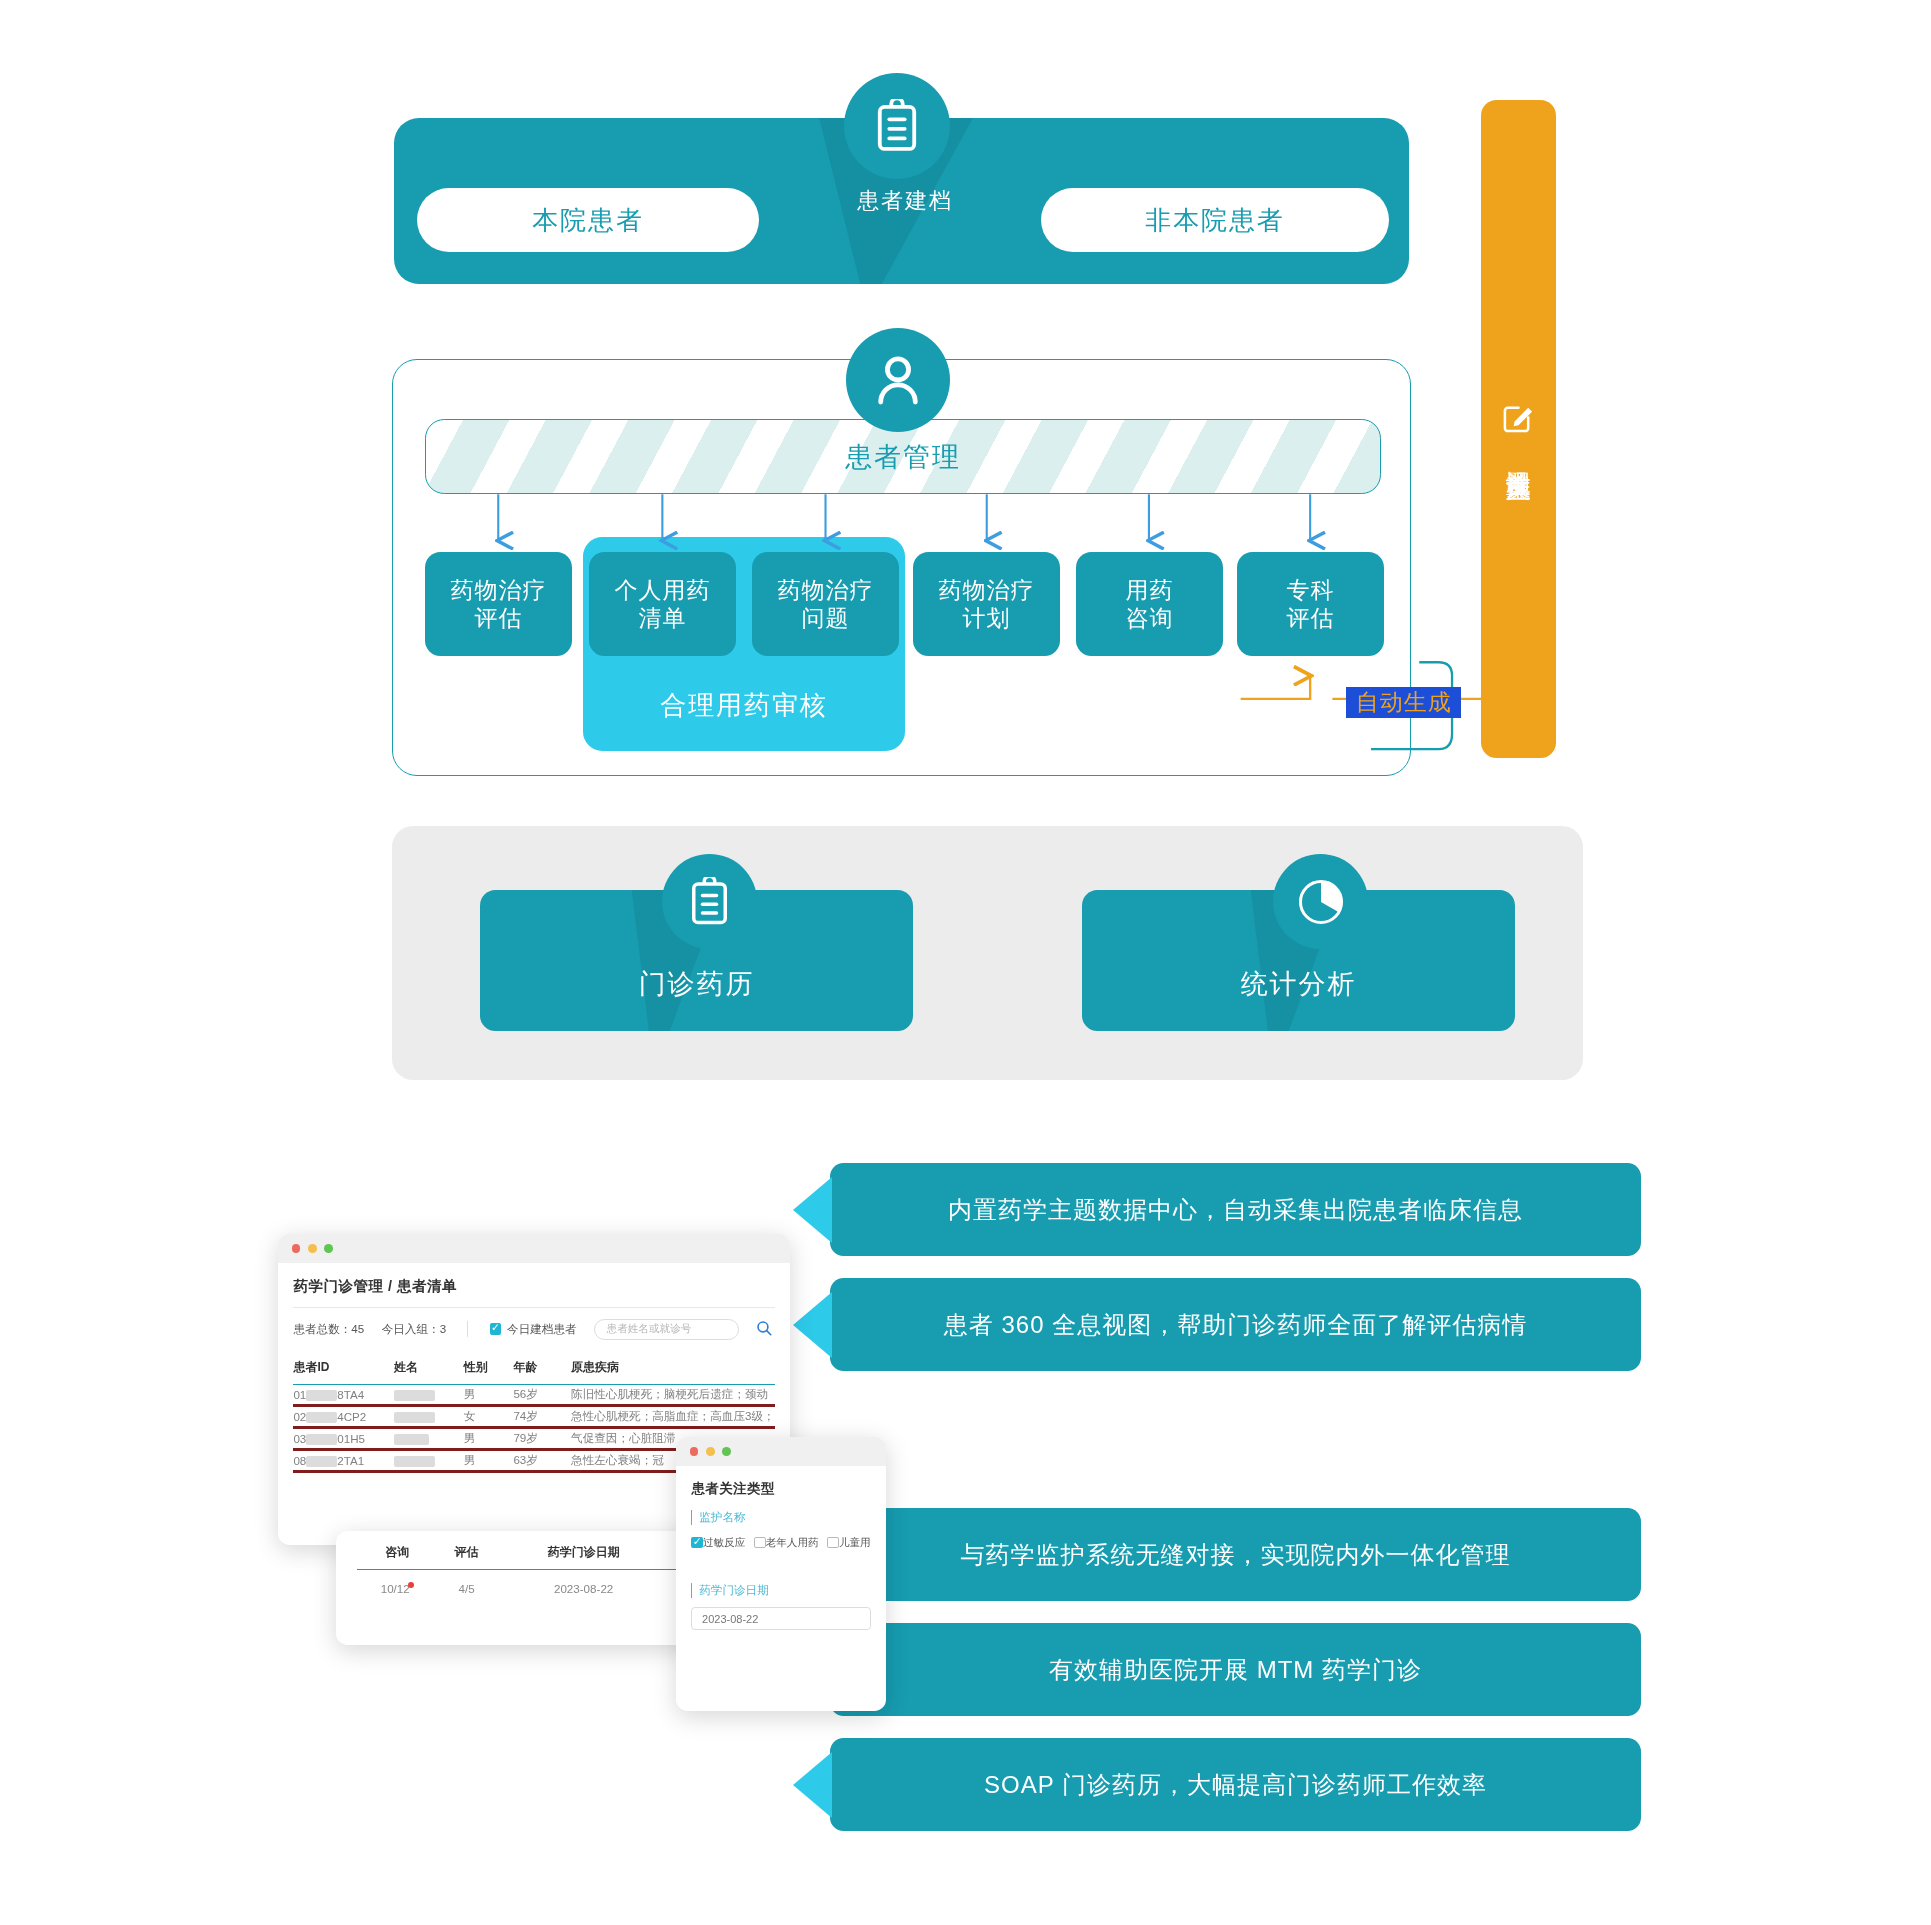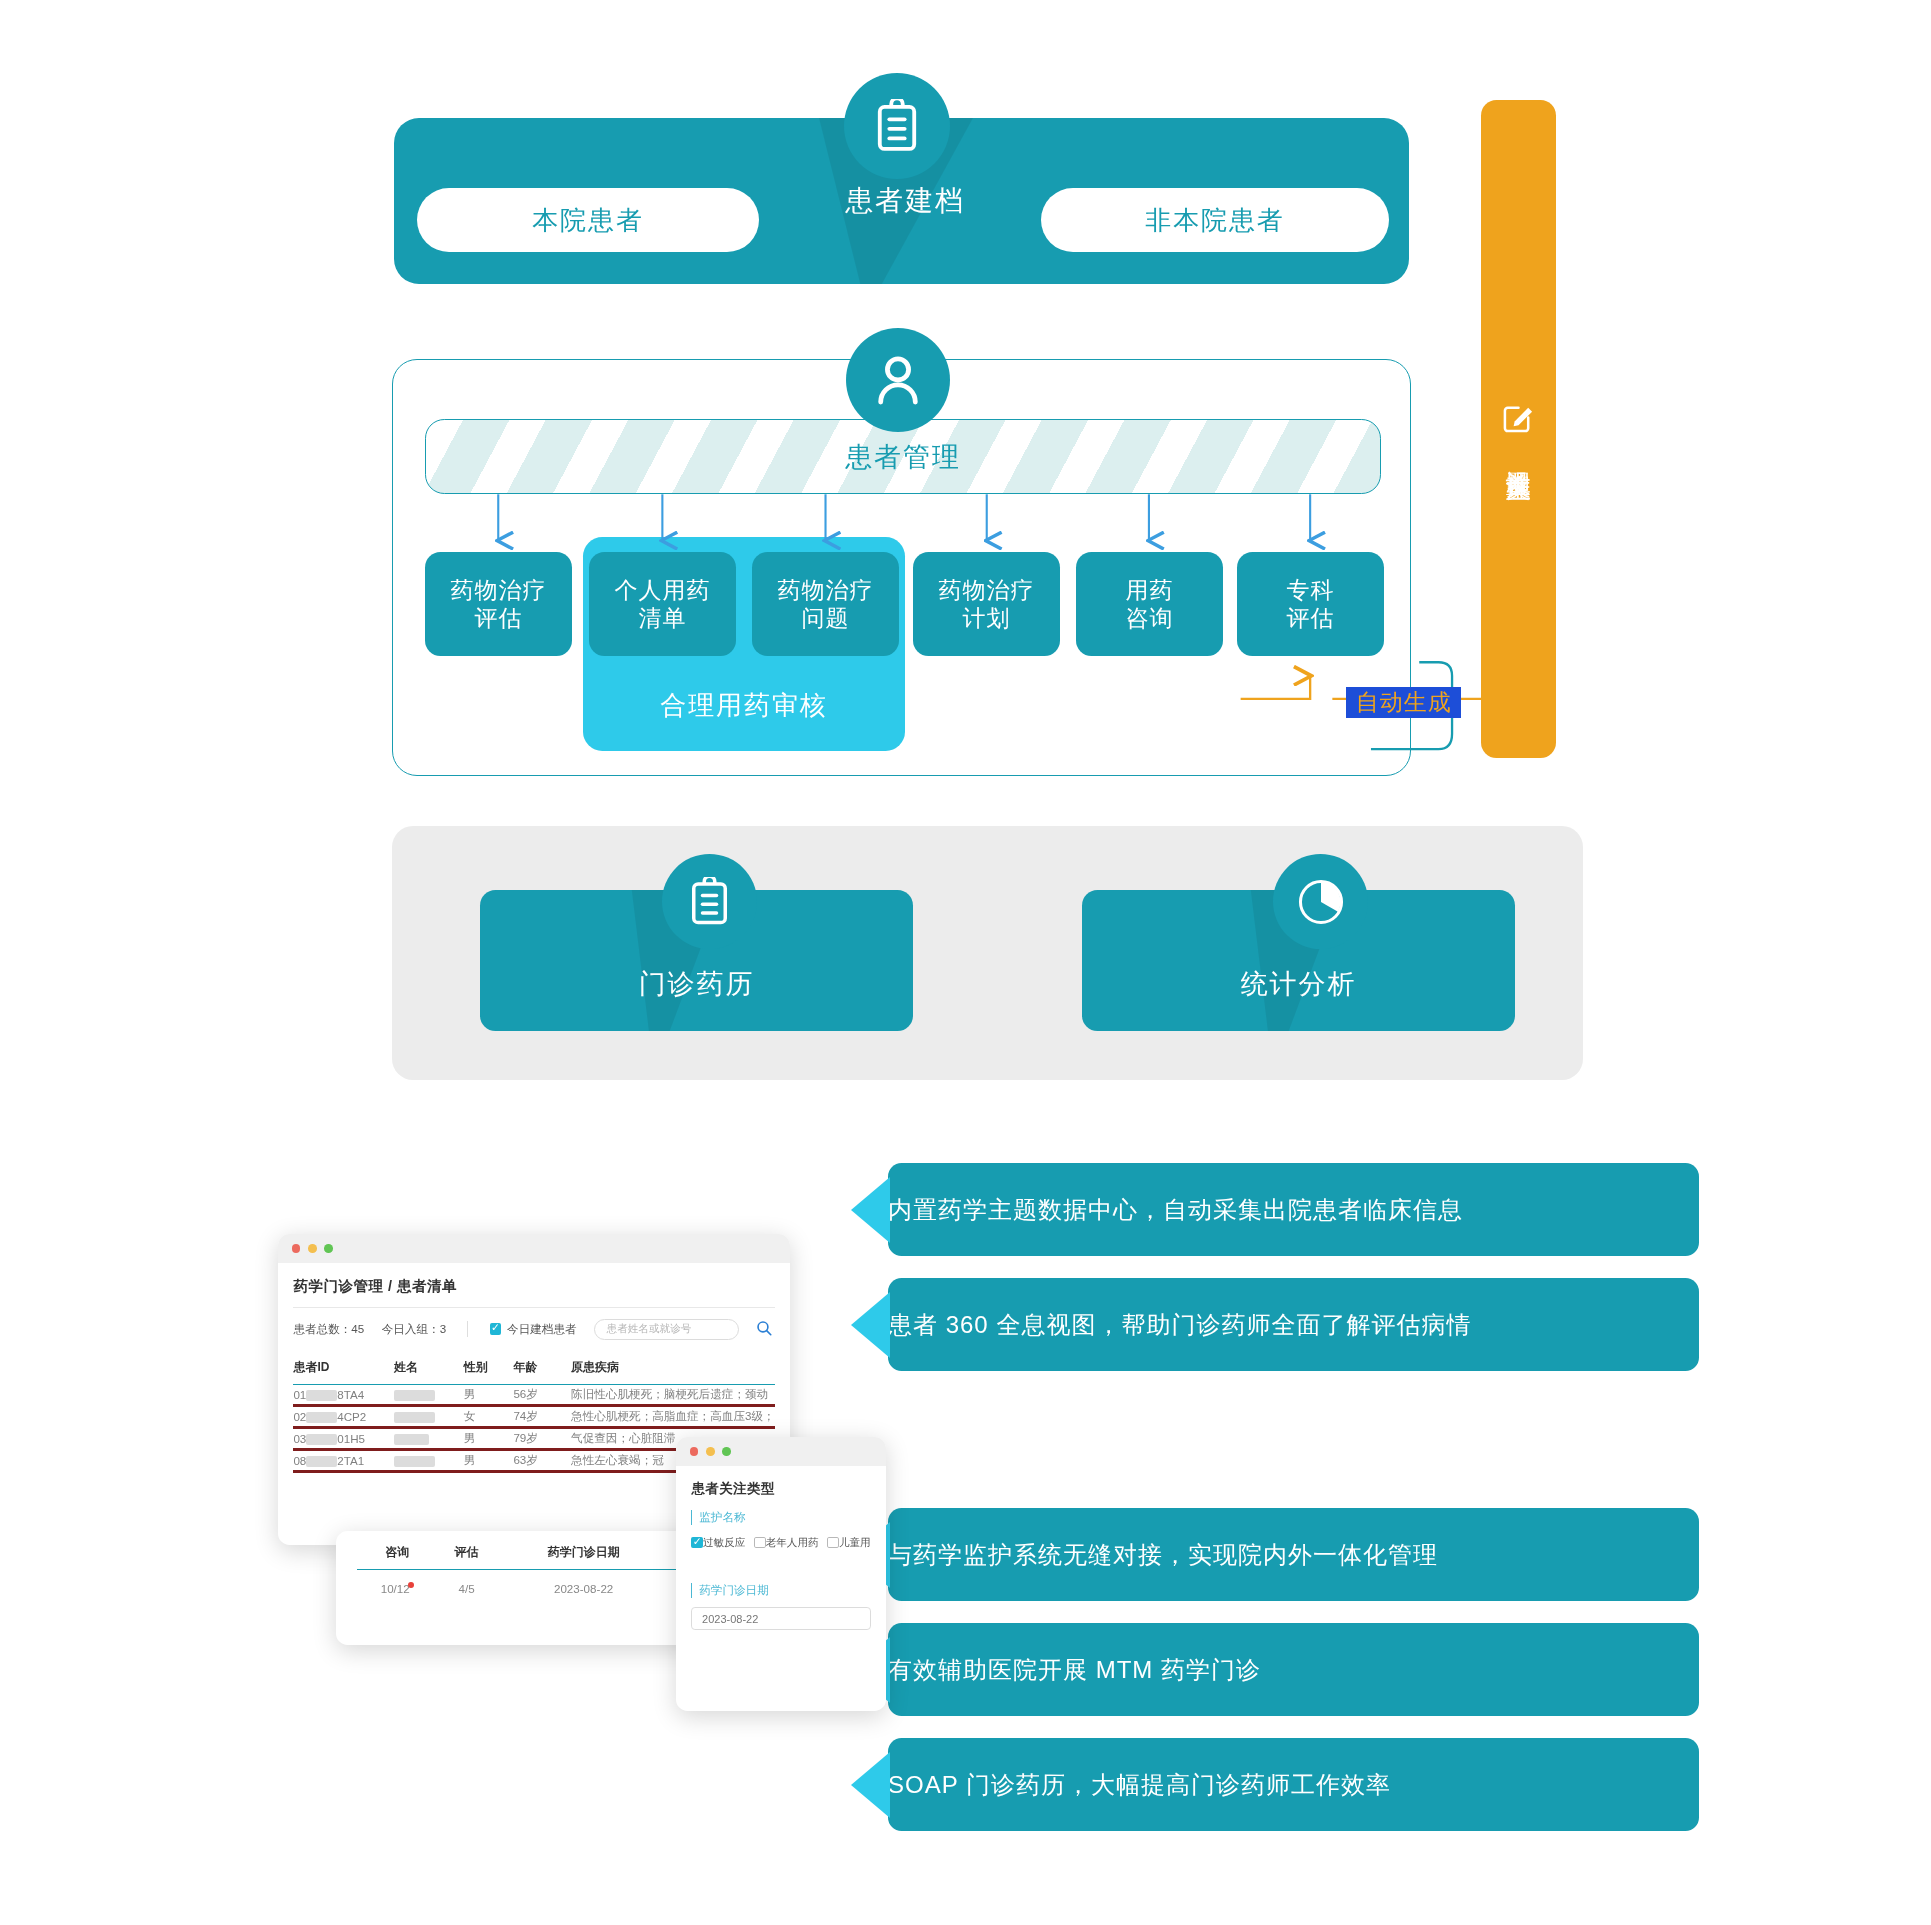--- a/index.html
+++ b/index.html
@@ -30,21 +30,21 @@
     background: #ffffff; border-radius: 32px;
     display: flex; align-items: center; justify-content: center;
     color: #179cb0; font-size: 26px; letter-spacing: 1.9px;
   }
   .pill.left { left: 23px; width: 342px; }
   .pill.right { left: 647px; width: 348px; }
   .filing-center-label {
     position: absolute; left: 394px; top: 118px;
     width: 1015px; height: 166px;
     display: flex; align-items: center; justify-content: center;
-    color: #ffffff; font-size: 28px; letter-spacing: 1.9px;
+    color: #ffffff; font-size: 22px; letter-spacing: 1.9px;
     pointer-events: none;
     padding-left: 7px;
   }
   .circle-badge {
     position: absolute; border-radius: 50%;
     background: #179cb0;
     display: flex; align-items: center; justify-content: center;
   }
   #clipboard-badge-top { left: 844px; top: 73px; width: 106px; height: 106px; z-index: 5; }
 
@@ -180,23 +180,23 @@
 
   .dlg-title { font-size: 13.5px; font-weight: bold; color: #333; letter-spacing: 0.4px; }
   .fld-label { color: #4bb8d4; font-size: 11.6px; border-left: 1.9px solid #4bb8d4; padding-left: 6.8px; margin-top: 12.6px; }
   .chk-row { display: flex; align-items: center; gap: 8.7px; margin-top: 10.6px; font-size: 10.6px; color: #555; white-space: nowrap; }
   .chk-row span.t { margin-left: -3.9px; }
   .date-input { margin-top: 9.7px; height: 23px; border: 1px solid #dcdcdc; border-radius: 3.9px;
                 font-size: 11px; color: #777; display: flex; align-items: center; padding-left: 9.7px; }
 
   
   .banner {
-    position: absolute; left: 888px; width: 811px; height: 93px;
+    position: absolute; left: 830px; width: 811px; height: 93px;
     background: #179cb0; border-radius: 13.5px;
-    display: flex; align-items: center; justify-content: flex-start;
+    display: flex; align-items: center; justify-content: center;
     color: #ffffff; font-size: 24px; letter-spacing: 1px;
   }
   .banner-arrow {
     position: absolute; left: -37px; top: 50%; transform: translateY(-50%);
     width: 0; height: 0;
     border-top: 33px solid transparent;
     border-bottom: 33px solid transparent;
     border-right: 39px solid #2ecaea;
   }
 </style>

